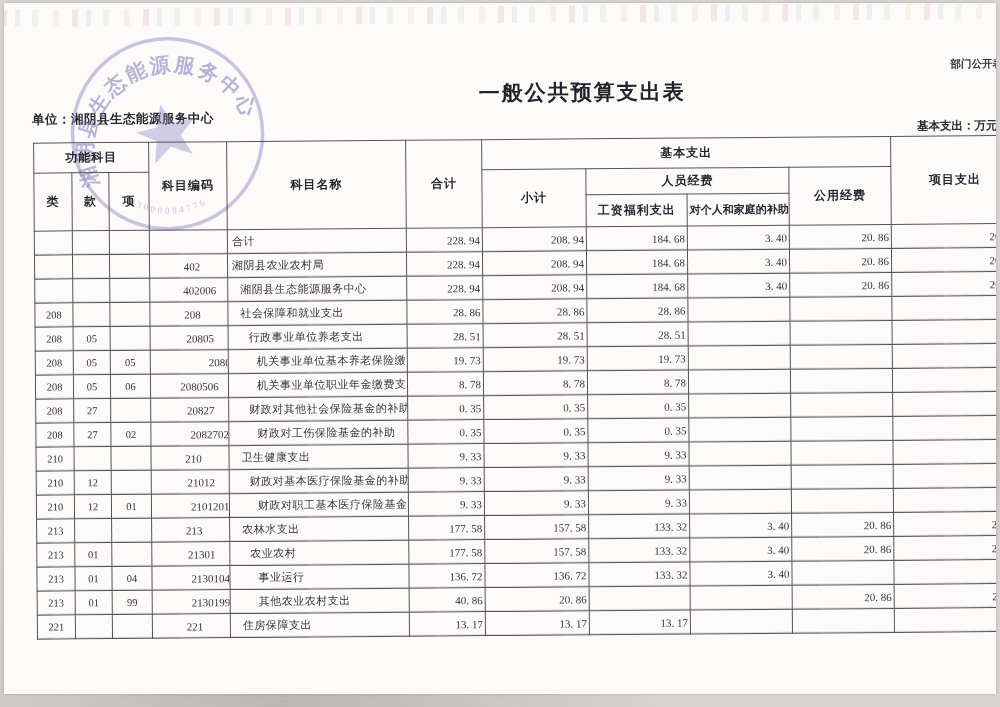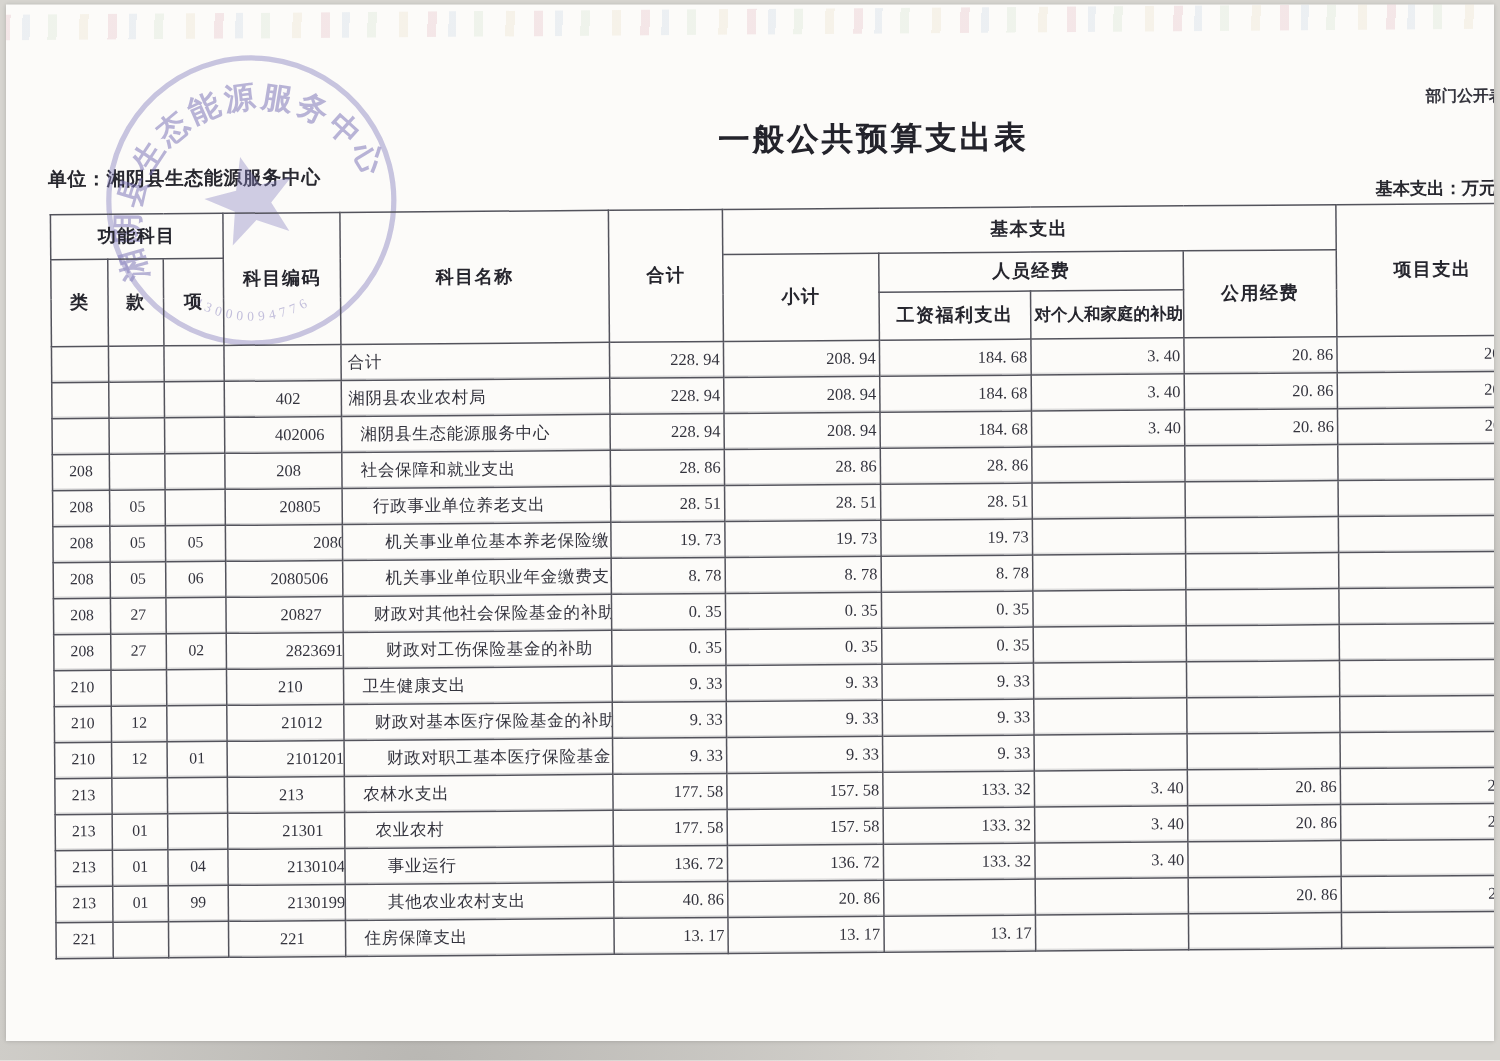--- a/index.html
+++ b/index.html
@@ -219,21 +219,21 @@
             <td class="c-num">0. 35</td>
             <td class="c-num">0. 35</td>
             <td class="c-num"></td>
             <td class="c-num"></td>
             <td class="c-num"></td>
           </tr>
           <tr>
             <td class="c-code">208</td>
             <td class="c-code">27</td>
             <td class="c-code">02</td>
-            <td class="c-subcode" style="padding-left: 39px;">2823691</td>
+            <td class="c-subcode" style="padding-left: 39px;">2082702</td>
             <td class="c-name" style="padding-left: 28px;">财政对工伤保险基金的补助</td>
             <td class="c-num">0. 35</td>
             <td class="c-num">0. 35</td>
             <td class="c-num">0. 35</td>
             <td class="c-num"></td>
             <td class="c-num"></td>
             <td class="c-num"></td>
           </tr>
           <tr>
             <td class="c-code">210</td>

